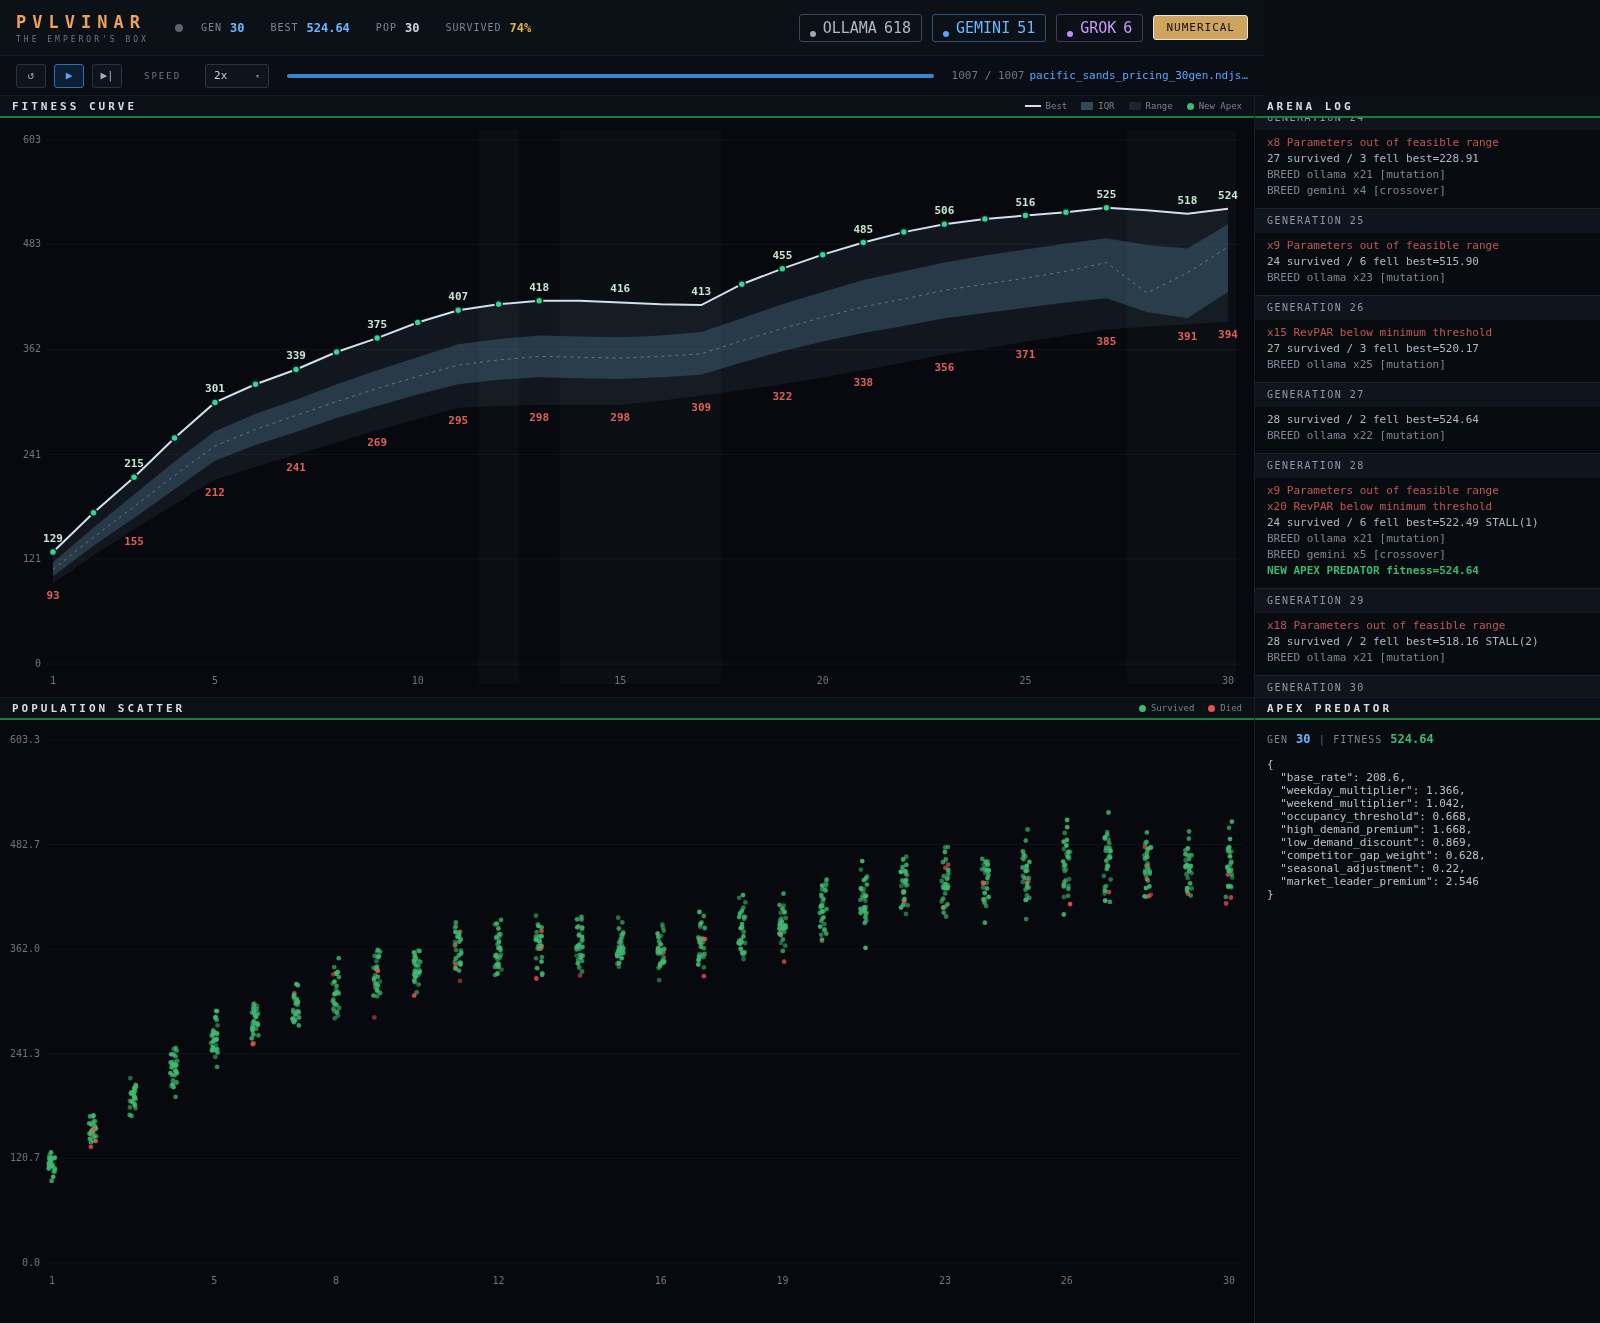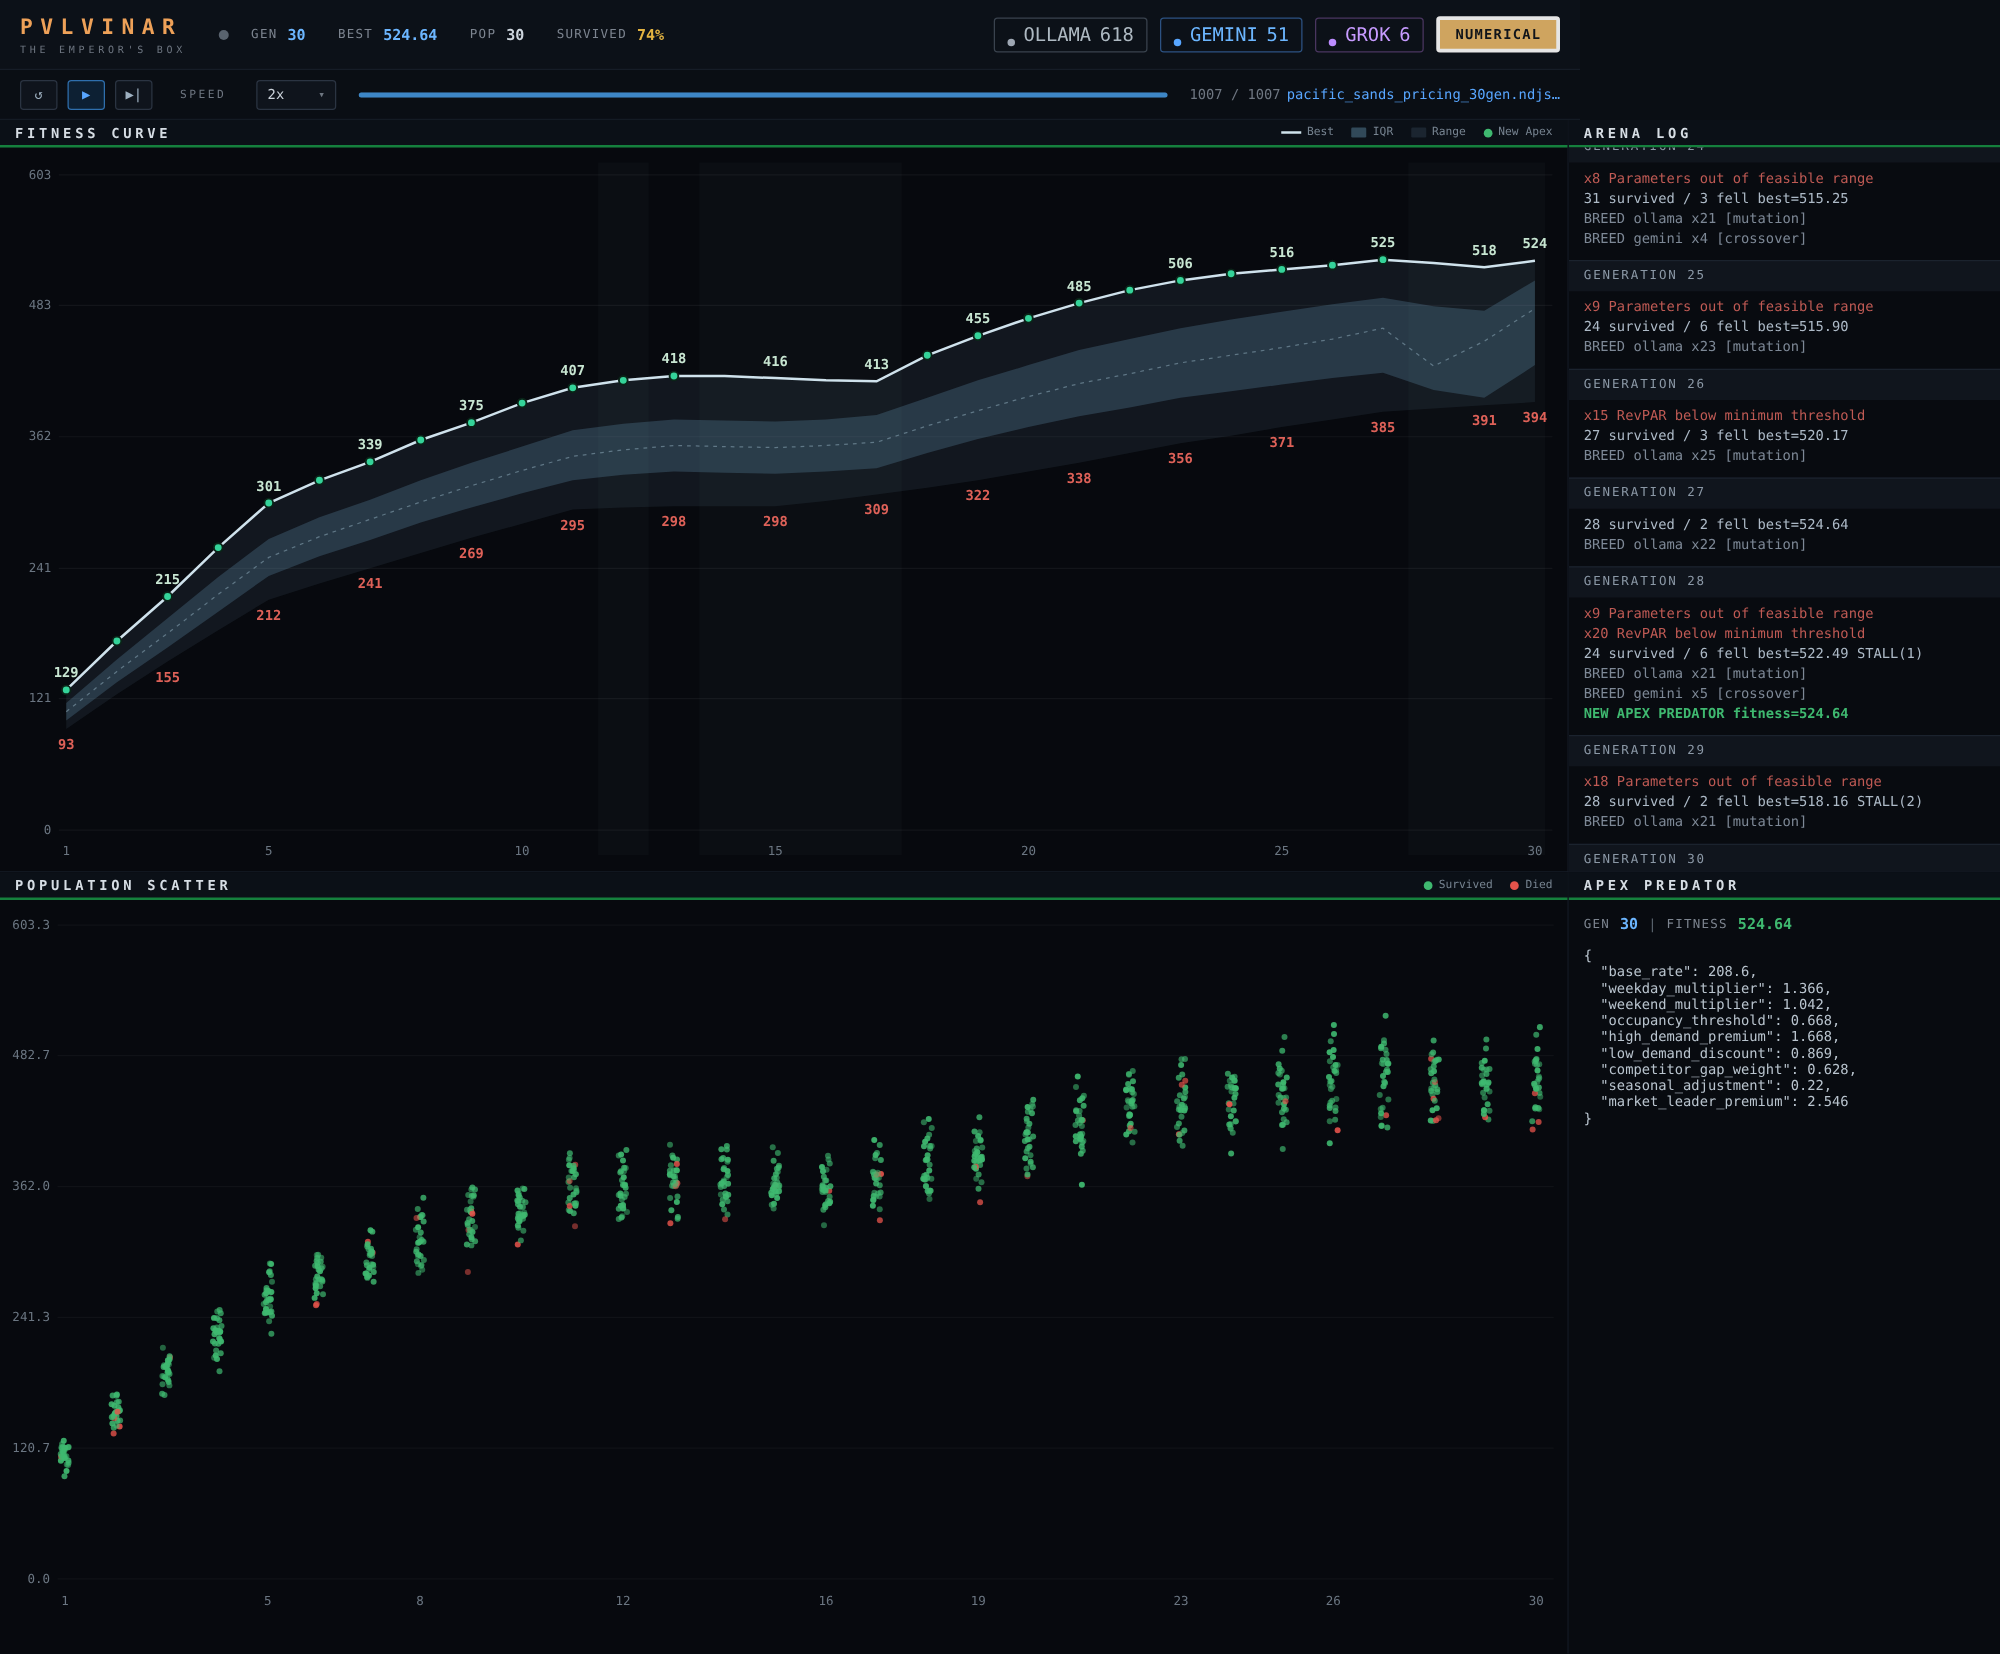--- a/index.html
+++ b/index.html
@@ -17,21 +17,21 @@
   .sl{font-size:10px;letter-spacing:1px;color:#7d8590}
   .sv{font-size:12px;font-weight:bold}
   .c-blue{color:#6cb6ff}.c-white{color:#ced6de}.c-amber{color:#e3b341}.c-green{color:#3fb970}
   .spacer{flex:1}
   .badges{display:flex;align-items:center;gap:10px}
   .badge{display:flex;align-items:flex-end;gap:7px;border:1px solid #39414c;border-radius:3px;padding:4px 10px;font-size:15px;background:transparent;color:#adbac0;white-space:nowrap;cursor:pointer}
   .badge .bdot{width:6px;height:6px;border-radius:50%}
   .b-ollama{border-color:#3a434e;color:#aeb9c2}.b-ollama .bdot{background:#9ea7b3}
   .b-gemini{border-color:#2c5282;color:#6cb6ff}.b-gemini .bdot{background:#58a6ff}
   .b-grok{border-color:#4a3660;color:#c79bff}.b-grok .bdot{background:#bc8cff}
-  .b-mode{background:#cfa45f;border:3px solid #e5e5e5;color:#10141a;font-weight:bold;letter-spacing:1px;border-radius:3px;padding:5px 12px;font-size:11px}
+  .b-mode{background:#cfa45f;border:1px solid #e5e5e5;color:#10141a;font-weight:normal;letter-spacing:1px;border-radius:3px;padding:5px 12px;font-size:11px}
 
   
   .playbar{height:40px;display:flex;align-items:center;padding:0 16px;border-bottom:1px solid #141b24;flex:0 0 auto}
   .pb-btn{width:30px;height:24px;margin-right:8px;background:#0f141c;border:1px solid #2b3442;border-radius:3px;color:#9eb0c0;font-size:11px;display:flex;align-items:center;justify-content:center;font-family:"DejaVu Sans Mono","DejaVu Sans",monospace;cursor:pointer}
   .pb-btn.active{border-color:#2f6fad;color:#58a6ff;background:#0d2033}
   .speed-label{font-size:9px;letter-spacing:2px;color:#6e7681;margin:0 24px 0 14px}
   .speed-select{width:64px;height:24px;border:1px solid #2b3442;background:#0f141c;border-radius:3px;font-size:11px;color:#c9d1d9;display:flex;align-items:center;justify-content:space-between;padding:0 8px;cursor:pointer}
   .speed-select .chev{color:#6e7681;font-size:9px}
   .progress{flex:1;height:4px;background:#1a222e;border-radius:2px;margin:0 18px;position:relative;cursor:pointer}
   .progress-fill{position:absolute;left:0;top:0;bottom:0;background:#3d86c6;border-radius:2px}
@@ -257,21 +257,21 @@
         </svg>
     </section>
 
     <aside class="p-log">
       <div class="phead">
         <span class="ptitle">ARENA LOG</span>
       </div>
       <div class="log-list" id="arena-log-list">
           <div class="log-genheader">GENERATION 24</div>
           <div class="log-warn">x8 Parameters out of feasible range</div>
-          <div class="log-info">31 survived / 3 fell best=515.25</div>
+          <div class="log-info">27 survived / 3 fell best=228.91</div>
           <div class="log-breed">BREED ollama x21 [mutation]</div>
           <div class="log-breed">BREED gemini x4 [crossover]</div>
           <div class="log-genheader">GENERATION 25</div>
           <div class="log-warn">x9 Parameters out of feasible range</div>
           <div class="log-info">24 survived / 6 fell best=515.90</div>
           <div class="log-breed">BREED ollama x23 [mutation]</div>
           <div class="log-genheader">GENERATION 26</div>
           <div class="log-warn">x15 RevPAR below minimum threshold</div>
           <div class="log-info">27 survived / 3 fell best=520.17</div>
           <div class="log-breed">BREED ollama x25 [mutation]</div>

